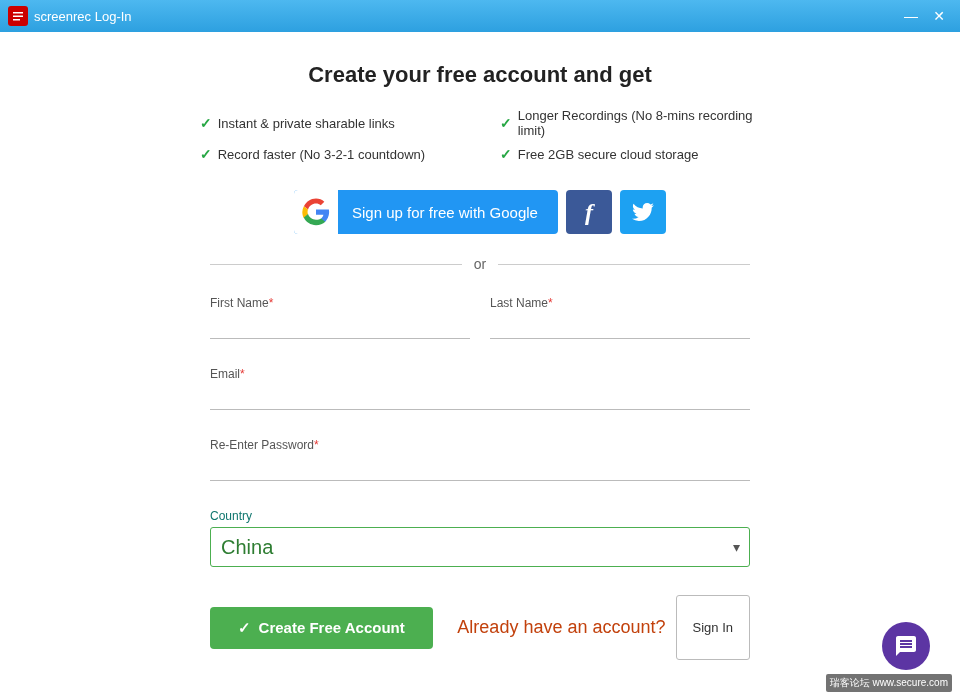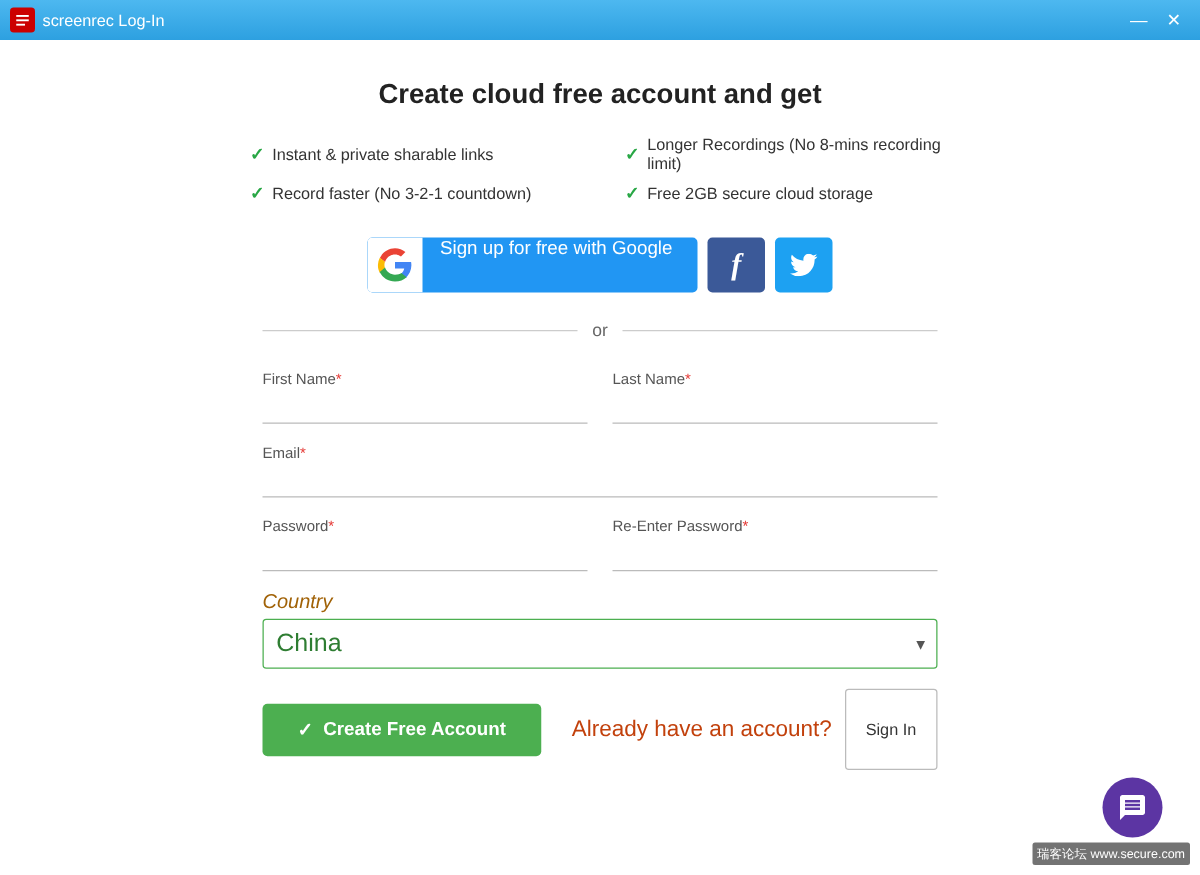--- a/index.html
+++ b/index.html
@@ -113,20 +113,21 @@
     
     .social-buttons {
       display: flex;
       align-items: center;
       gap: 8px;
       margin-bottom: 22px;
     }
 
     .google-btn {
       display: flex;
+      align-items: center;
       background: #2196F3;
       border: none;
       border-radius: 4px;
       cursor: pointer;
       padding: 0;
       overflow: hidden;
       height: 44px;
     }
 
     .google-icon-wrapper {
@@ -202,21 +203,21 @@
     }
 
     
     .form {
       width: 540px;
     }
 
     .form-row {
       display: flex;
       gap: 20px;
-      margin-bottom: 16px;
+      margin-bottom: 28px;
     }
 
     .form-group {
       flex: 1;
       display: flex;
       flex-direction: column;
     }
 
     .form-label {
       font-size: 12px;
@@ -259,24 +260,23 @@
       position: absolute;
       right: 10px;
       top: 50%;
       transform: translateY(-50%);
       color: #555;
       pointer-events: none;
       font-size: 14px;
     }
 
     .country-label {
-      font-size: 16px;
-      color: #a16207;
+      font-size: 12px;
+      color: #0f766e;
       margin-bottom: 4px;
-      font-style: italic;
     }
 
     
     .bottom-row {
       display: flex;
       align-items: center;
       justify-content: space-between;
       margin-top: 16px;
       width: 540px;
     }
@@ -361,21 +361,21 @@
     </div>
     <span class="titlebar-title">screenrec Log-In</span>
     <div class="titlebar-controls">
       <button class="titlebar-btn">—</button>
       <button class="titlebar-btn close">✕</button>
     </div>
   </div>
 
   <div class="content">
 
-    <h1 class="page-heading">Create cloud free account and get</h1>
+    <h1 class="page-heading">Create your free account and get</h1>
 
     <div class="features-grid">
       <div class="feature-item">
         <span class="check-icon">✓</span>
         <span>Instant &amp; private sharable links</span>
       </div>
       <div class="feature-item">
         <span class="check-icon">✓</span>
         <span>Longer Recordings (No 8-mins recording limit)</span>
       </div>
@@ -440,26 +440,20 @@
       <div class="form-row">
         <div class="form-group" style="flex: none; width: 100%;">
           <label class="form-label">
             <span>Email</span><span class="required">*</span>
           </label>
           <input class="form-input" type="email" style="">
         </div>
       </div>
 
       <div class="form-row">
-        <div class="form-group">
-          <label class="form-label">
-            <span>Password</span><span class="required">*</span>
-          </label>
-          <input class="form-input" type="password" style="">
-        </div>
         <div class="form-group">
           <label class="form-label">
             <span>Re-Enter Password</span><span class="required">*</span>
           </label>
           <input class="form-input" type="password" style="">
         </div>
       </div>
 
       <div class="form-row">
         <div class="form-group" style="flex: none; width: 100%;">

